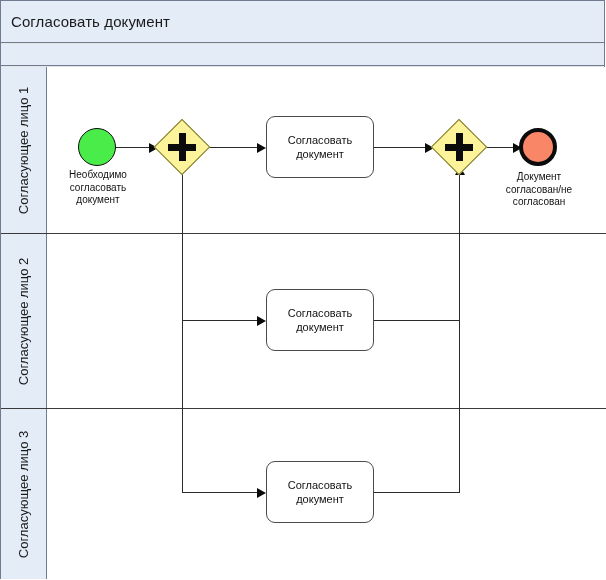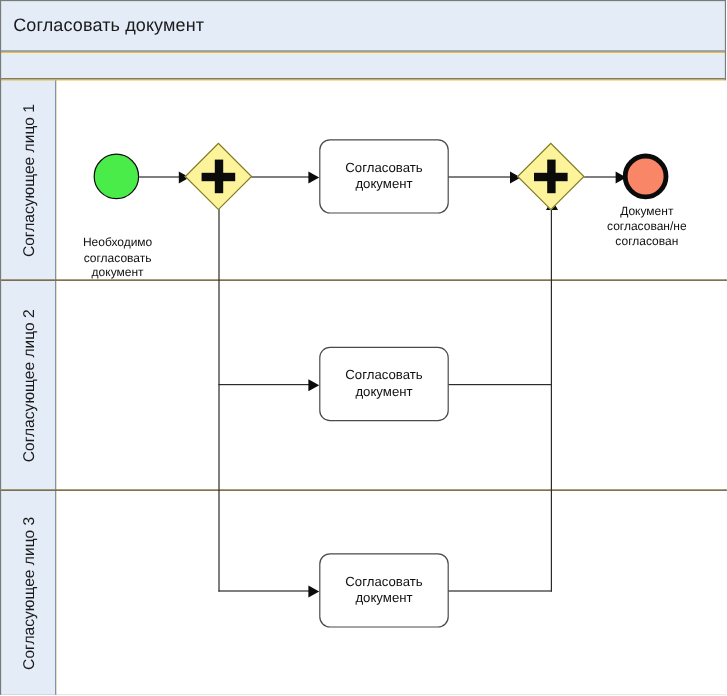--- a/index.html
+++ b/index.html
@@ -14,21 +14,21 @@
     overflow: hidden;
   }
   #pool {
     position: absolute;
     left: 0;
     top: 0;
     width: 605px;
     height: 579px;
     box-sizing: border-box;
     border: 1px solid #6f7b91;
-    background: #eab308;
+    background: #e5e5e5;
   }
   .pool-title {
     position: absolute;
     left: 0;
     top: 0;
     width: 100%;
     height: 42px;
     box-sizing: border-box;
     background: #e3ecf7;
     border-bottom: 1px solid #6f7b91;
@@ -250,21 +250,21 @@
   <div class="arrow-u" style="left:453.5px; top:165px;"></div>
 
   <div class="conn-h" style="left:371px; top:319px; width:88px;"></div>
 
   <div class="conn-h" style="left:371px; top:491px; width:88px;"></div>
 
   <div class="conn-h" style="left:478px; top:146px; width:38px;"></div>
   <div class="arrow-r" style="left:512px; top:141.5px;"></div>
 
   <div class="shape event event-start" style="left:77px; top:127px;"></div>
-  <div class="event-label" style="left:42px; top:168px; width:110px;margin-top:28px;">Необходимо
+  <div class="event-label" style="left:42px; top:168px; width:110px;">Необходимо
 согласовать
 документ</div>
 
   <div class="shape gateway" style="left:161px; top:126px;"></div>
   <div class="gateway-glyph" style="left:158px; top:123px;">
     <div class="gw-bar-h"></div>
     <div class="gw-bar-v"></div>
   </div>
 
   <div class="shape task" style="left:265px; top:115px;">Согласовать

